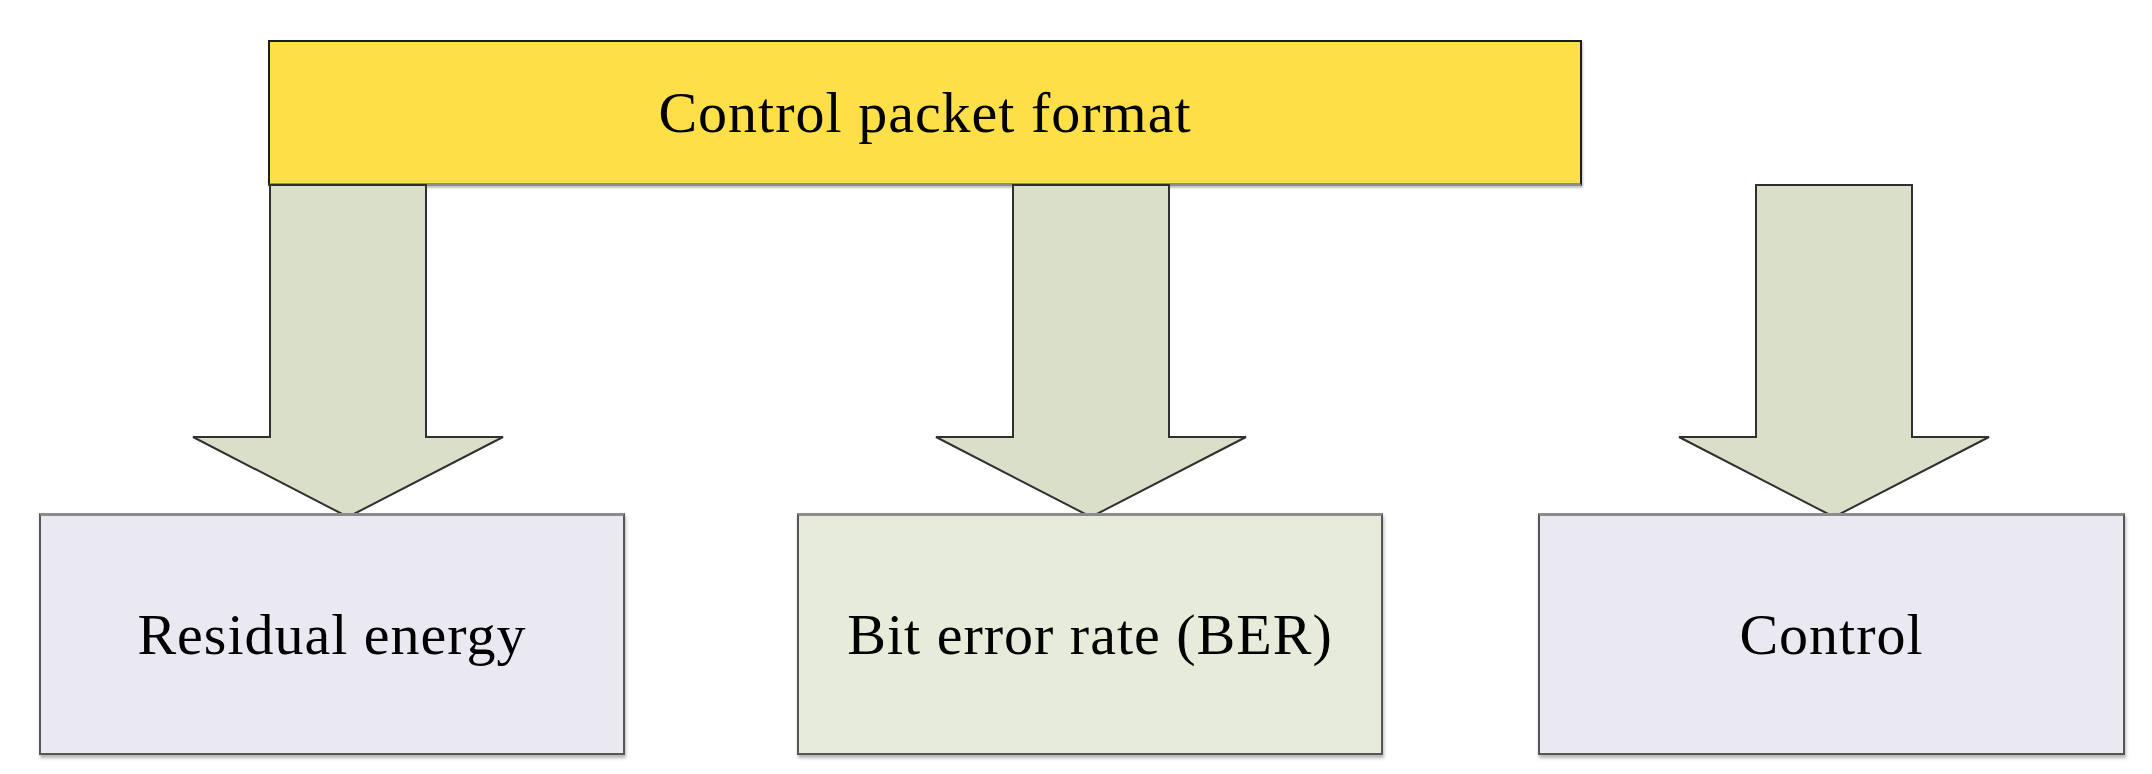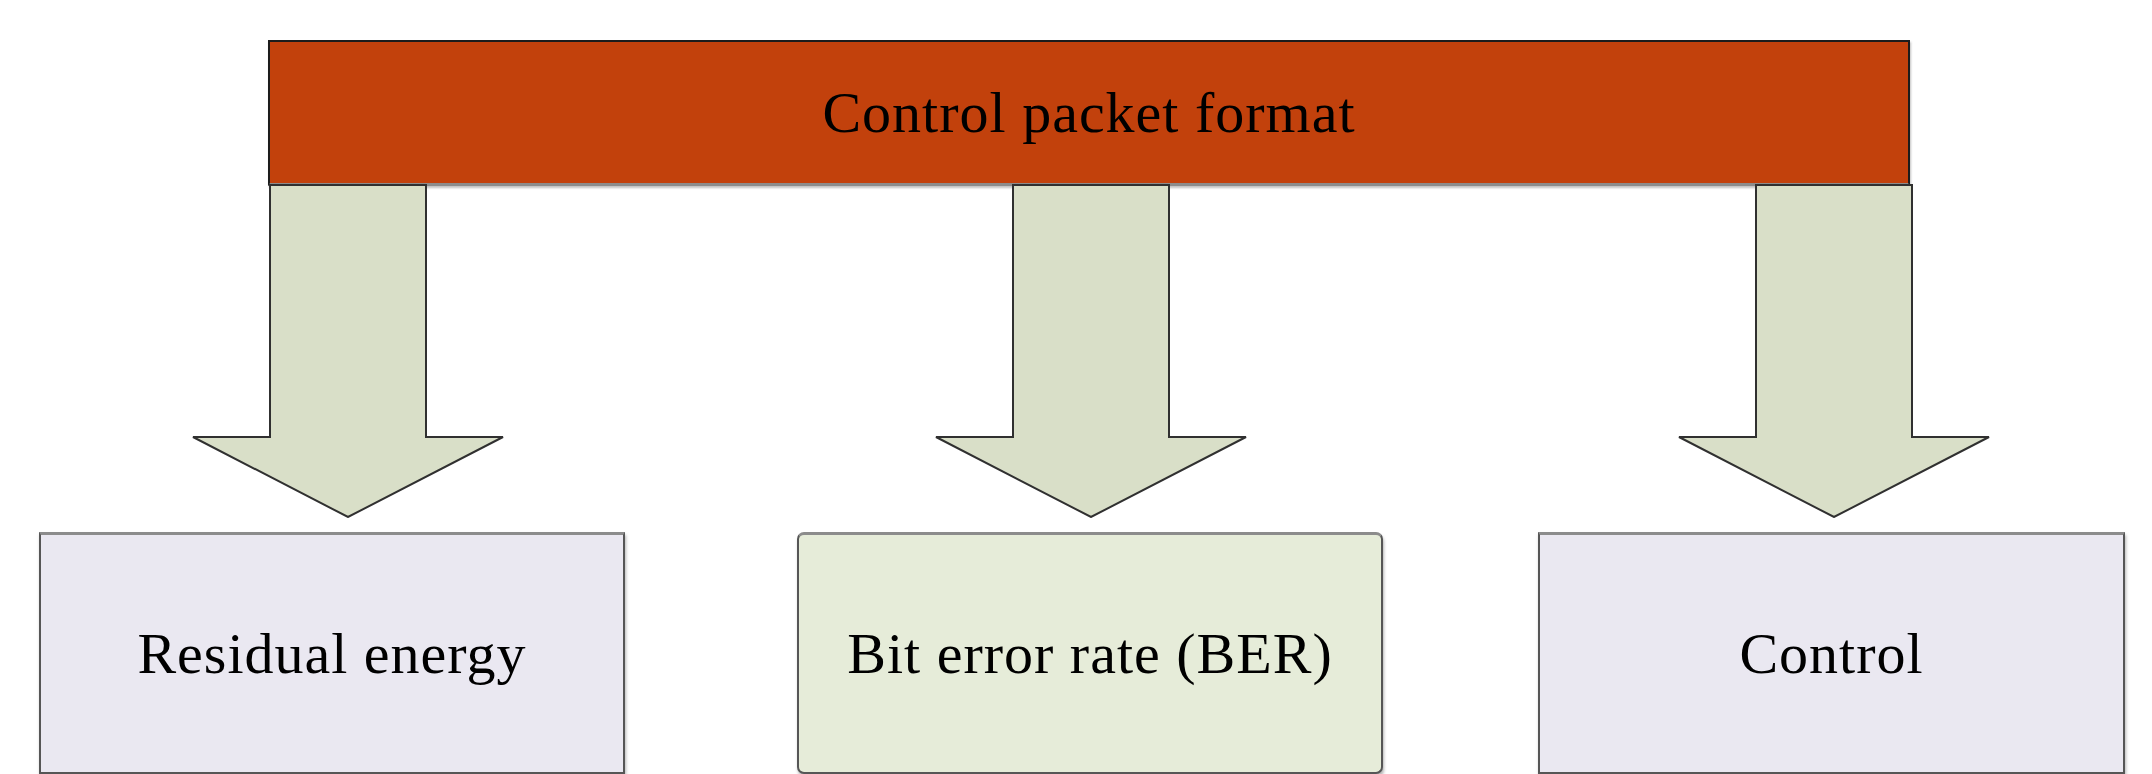--- a/index.html
+++ b/index.html
@@ -23,40 +23,39 @@
     box-sizing: border-box;
     color: #000000;
     font-size: 58px;
     line-height: 1;
     text-align: center;
     letter-spacing: 1px;
   }
   .top-box {
     left: 268px;
     top: 40px;
-    width: 1642px;
+    width: 1314px;
     height: 146px;
-    background: #c2410c;
+    background: #fde047;
     border: 2px solid #1c1c1c;
     border-bottom: 3px solid #8c8c8c;
     box-shadow: 1px 2px 2px rgba(120,120,120,0.45);
     align-items: center;
   }
   .bottom-box {
     top: 513px;
     height: 242px;
     border: 2px solid #565656;
     border-top: 3px solid #8c8c8c;
     box-shadow: 1px 3px 3px rgba(110,110,110,0.5);
-    margin-top: 19px;
   }
   .bottom-box.lavender { background: #eae8f1; }
   .bottom-box.green    { background: #e6ecd9; }
   .bottom-box.pos-1 { left: 39px;   width: 586px; }
-  .bottom-box.pos-2 { left: 797px;  width: 586px; border-radius: 7px; }
+  .bottom-box.pos-2 { left: 797px;  width: 586px; }
   .bottom-box.pos-3 { left: 1538px; width: 587px; }
 
   .arrow {
     position: absolute;
     top: 184px;
     width: 312px;
     height: 334px;
   }
   .arrow-1 { left: 192px; }
   .arrow-2 { left: 935px; }

